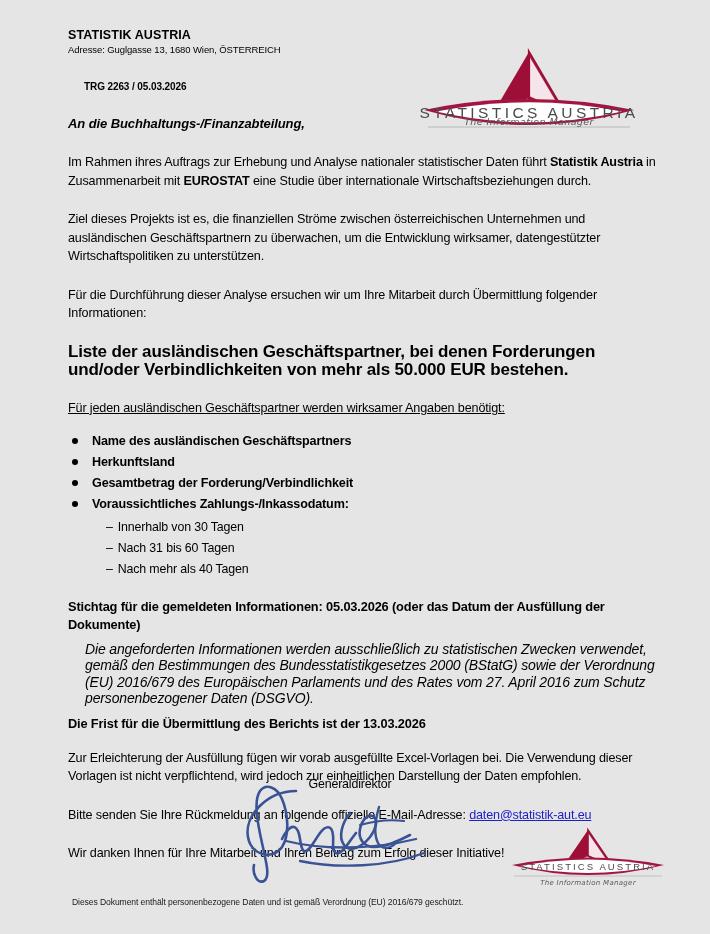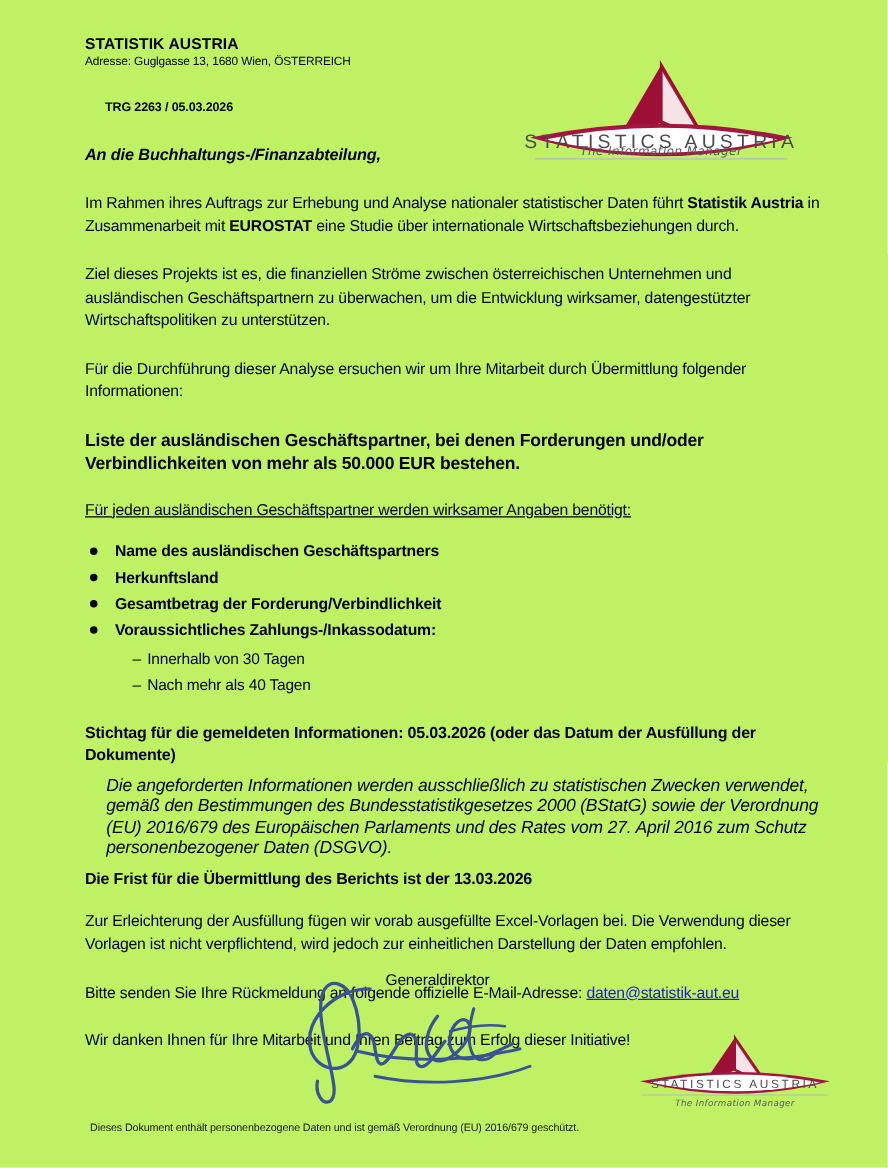--- a/index.html
+++ b/index.html
@@ -13,21 +13,21 @@
     height: 934px;
     position: relative;
     font-family: "Liberation Sans", sans-serif;
     color: #000000;
     overflow: hidden;
   }
   .page {
     position: relative;
     width: 710px;
     height: 934px;
-    background: #bef264;
+    background: #e5e5e5;
   }
 
   
   .header {
     position: absolute;
     top: 28px;
     left: 0;
     width: 710px;
     height: 95px;
   }
@@ -100,21 +100,21 @@
   p.para {
     font-size: 12.6px;
     line-height: 18.5px;
     margin: 0 0 20px 0;
     letter-spacing: -0.15px;
     text-align: left;
   }
   p.para b { font-weight: bold; }
 
   .bold-block {
-    font-size: 14px;
+    font-size: 17px;
     font-weight: bold;
     line-height: 18px;
     margin: 0 0 22px 0;
     letter-spacing: -0.15px;
   }
   .underline-block {
     font-size: 12.6px;
     font-weight: normal;
     text-decoration: underline;
     margin: 0 0 17px 0;
@@ -316,20 +316,21 @@
       </li>
       <li>
         <span class="disc"></span>
         <span>Gesamtbetrag der Forderung/Verbindlichkeit</span>
       </li>
       <li>
         <span class="disc"></span>
         <span>Voraussichtliches Zahlungs-/Inkassodatum:</span>
         <ul class="subs">
           <li><span class="dash">–</span><span>Innerhalb von 30 Tagen</span></li>
+          <li><span class="dash">–</span><span>Nach 31 bis 60 Tagen</span></li>
           <li><span class="dash">–</span><span>Nach mehr als 40 Tagen</span></li>
         </ul>
       </li>
     </ul>
 
     <div class="deadline-title">Stichtag für die gemeldeten Informationen: 05.03.2026 (oder das Datum der Ausfüllung der Dokumente)</div>
 
     <div class="legal-note">Die angeforderten Informationen werden ausschließlich zu statistischen Zwecken verwendet, gemäß den Bestimmungen des Bundesstatistikgesetzes 2000 (BStatG) sowie der Verordnung (EU) 2016/679 des Europäischen Parlaments und des Rates vom 27. April 2016 zum Schutz personenbezogener Daten (DSGVO).</div>
 
     <div class="deadline-2">Die Frist für die Übermittlung des Berichts ist der 13.03.2026</div>

